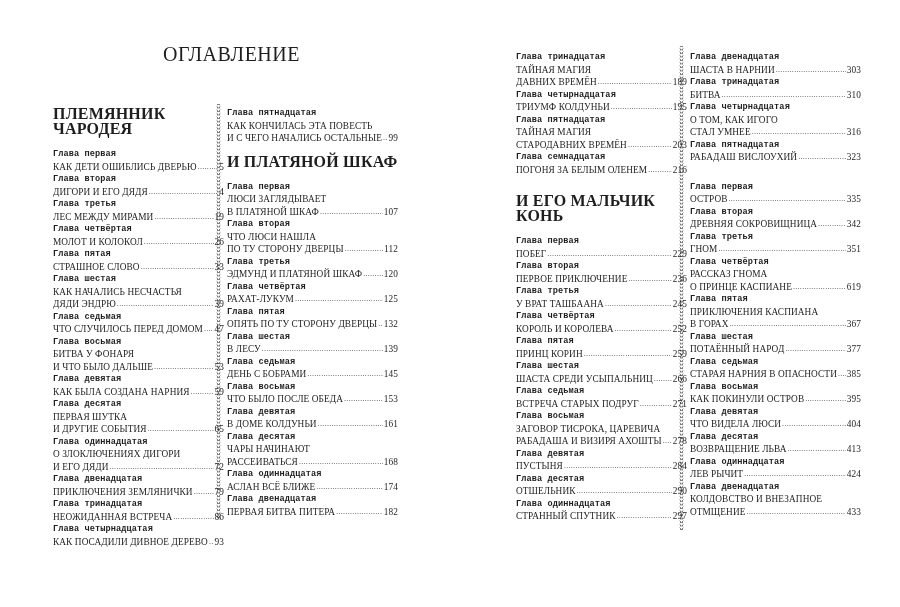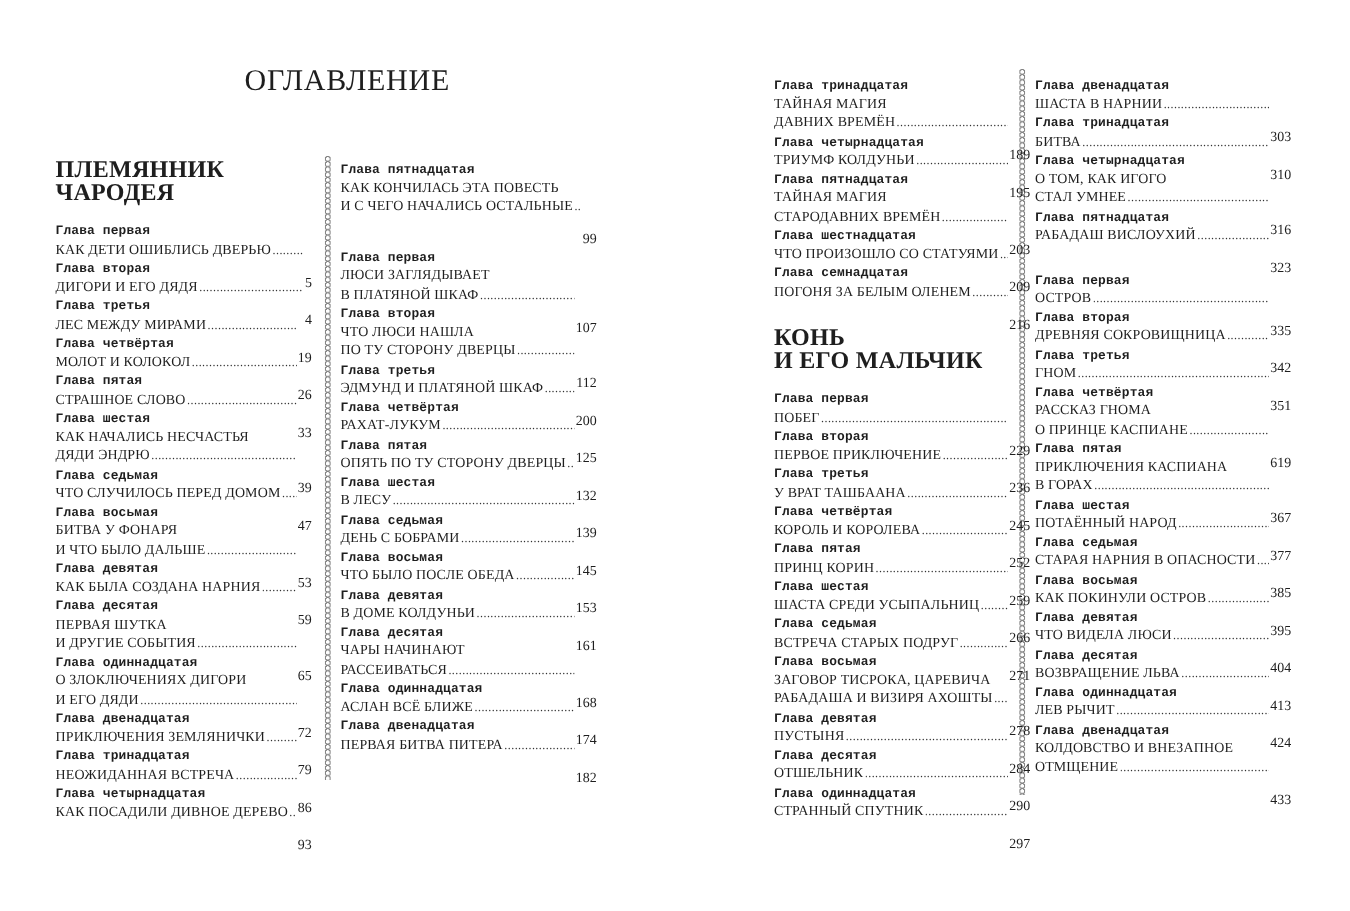--- a/index.html
+++ b/index.html
@@ -8,40 +8,40 @@
   .page-title { position: absolute; left: 163px; top: 30px; font-family: "Liberation Serif", serif;
                 font-size: 20px; letter-spacing: 0.5px; font-weight: normal; }
   .col { position: absolute; width: 171px; }
   .book-title { font-family: "Liberation Serif", serif; font-size: 16px; line-height: 15px;
                 margin: 0 0 12px 0; letter-spacing: 0.2px; }
   .entry { margin: 0; }
   .ch-label { font-family: Liberation Mono, monospace; font-weight: bold; font-size: 8.6px; line-height: 12.5px;
               letter-spacing: 0.1px; height: 12.5px; white-space: nowrap; }
   .ch-line { font-family: "Liberation Serif", serif; font-size: 9.3px; line-height: 12.5px; height: 12.5px;
              white-space: nowrap; letter-spacing: 0.1px; }
-  .ch-last { display: flex; align-items: center; }
+  .ch-last { display: flex; align-items: flex-end; }
   .ch-last .t { flex: 0 0 auto; }
   .ch-last .dots { flex: 1 1 auto; overflow: hidden; white-space: nowrap; margin: 0 1px;
                    font-size: 8px; letter-spacing: 0.3px; color: #333; }
   .ch-last .dots::after { content: "................................................................................................................................................"; }
   .ch-last .pg { flex: 0 0 auto; margin-top: 44px; }
   .divider { position: absolute; width: 5px; 
              background-image: radial-gradient(circle at 2.5px 2px, transparent 1.2px, #777 1.3px, #777 1.9px, transparent 2.1px);
              background-size: 5px 3.5px; background-repeat: repeat-y; }
 </style>
 </head>
 <body>
 
 <div>
   <h1 class="page-title">ОГЛАВЛЕНИЕ</h1>
 
   <div class="divider" style="left:216px; top:104px; height:416px;"></div>
   <div class="divider" style="left:679px; top:46px; height:484px;"></div>
 
-  <div class="col" id="col0" style="left: 37px; top: 106px;">
+  <div class="col" id="col0" style="left: 53px; top: 106px;">
       <h2 class="book-title">
         <div>ПЛЕМЯННИК ЧАРОДЕЯ</div>
       </h2>
       <div class="entry">
         <div class="ch-label">Глава первая</div>
         <div class="ch-line ch-last">
           <span class="t">КАК ДЕТИ ОШИБЛИСЬ ДВЕРЬЮ</span>
           <span class="dots"></span>
           <span class="pg">5</span>
         </div>
@@ -160,20 +160,21 @@
         <div class="ch-label">Глава пятнадцатая</div>
         <div class="ch-line">КАК КОНЧИЛАСЬ ЭТА ПОВЕСТЬ</div>
         <div class="ch-line ch-last">
           <span class="t">И С ЧЕГО НАЧАЛИСЬ ОСТАЛЬНЫЕ</span>
           <span class="dots"></span>
           <span class="pg">99</span>
         </div>
       </div>
       <div style="height: 9px;"></div>
       <h2 class="book-title">
+        <div>И ПЛАТЯНОЙ ШКАФ</div>
       </h2>
       <div class="entry">
         <div class="ch-label">Глава первая</div>
         <div class="ch-line">ЛЮСИ ЗАГЛЯДЫВАЕТ</div>
         <div class="ch-line ch-last">
           <span class="t">В ПЛАТЯНОЙ ШКАФ</span>
           <span class="dots"></span>
           <span class="pg">107</span>
         </div>
       </div>
@@ -184,21 +185,21 @@
           <span class="t">ПО ТУ СТОРОНУ ДВЕРЦЫ</span>
           <span class="dots"></span>
           <span class="pg">112</span>
         </div>
       </div>
       <div class="entry">
         <div class="ch-label">Глава третья</div>
         <div class="ch-line ch-last">
           <span class="t">ЭДМУНД И ПЛАТЯНОЙ ШКАФ</span>
           <span class="dots"></span>
-          <span class="pg">200</span>
+          <span class="pg">120</span>
         </div>
       </div>
       <div class="entry">
         <div class="ch-label">Глава четвёртая</div>
         <div class="ch-line ch-last">
           <span class="t">РАХАТ-ЛУКУМ</span>
           <span class="dots"></span>
           <span class="pg">125</span>
         </div>
       </div>
@@ -289,39 +290,31 @@
       <div class="entry">
         <div class="ch-label">Глава пятнадцатая</div>
         <div class="ch-line">ТАЙНАЯ МАГИЯ</div>
         <div class="ch-line ch-last">
           <span class="t">СТАРОДАВНИХ ВРЕМЁН</span>
           <span class="dots"></span>
           <span class="pg">203</span>
         </div>
       </div>
       <div class="entry">
-        <div class="ch-label">Глава шестнадцатая</div>
-        <div class="ch-line ch-last">
-          <span class="t">ЧТО ПРОИЗОШЛО СО СТАТУЯМИ</span>
-          <span class="dots"></span>
-          <span class="pg">209</span>
-        </div>
-      </div>
-      <div class="entry">
         <div class="ch-label">Глава семнадцатая</div>
         <div class="ch-line ch-last">
           <span class="t">ПОГОНЯ ЗА БЕЛЫМ ОЛЕНЕМ</span>
           <span class="dots"></span>
           <span class="pg">216</span>
         </div>
       </div>
       <div style="height: 17px;"></div>
       <h2 class="book-title">
+        <div>И ЕГО МАЛЬЧИК</div>
         <div>КОНЬ</div>
-        <div>И ЕГО МАЛЬЧИК</div>
       </h2>
       <div class="entry">
         <div class="ch-label">Глава первая</div>
         <div class="ch-line ch-last">
           <span class="t">ПОБЕГ</span>
           <span class="dots"></span>
           <span class="pg">229</span>
         </div>
       </div>
       <div class="entry">

